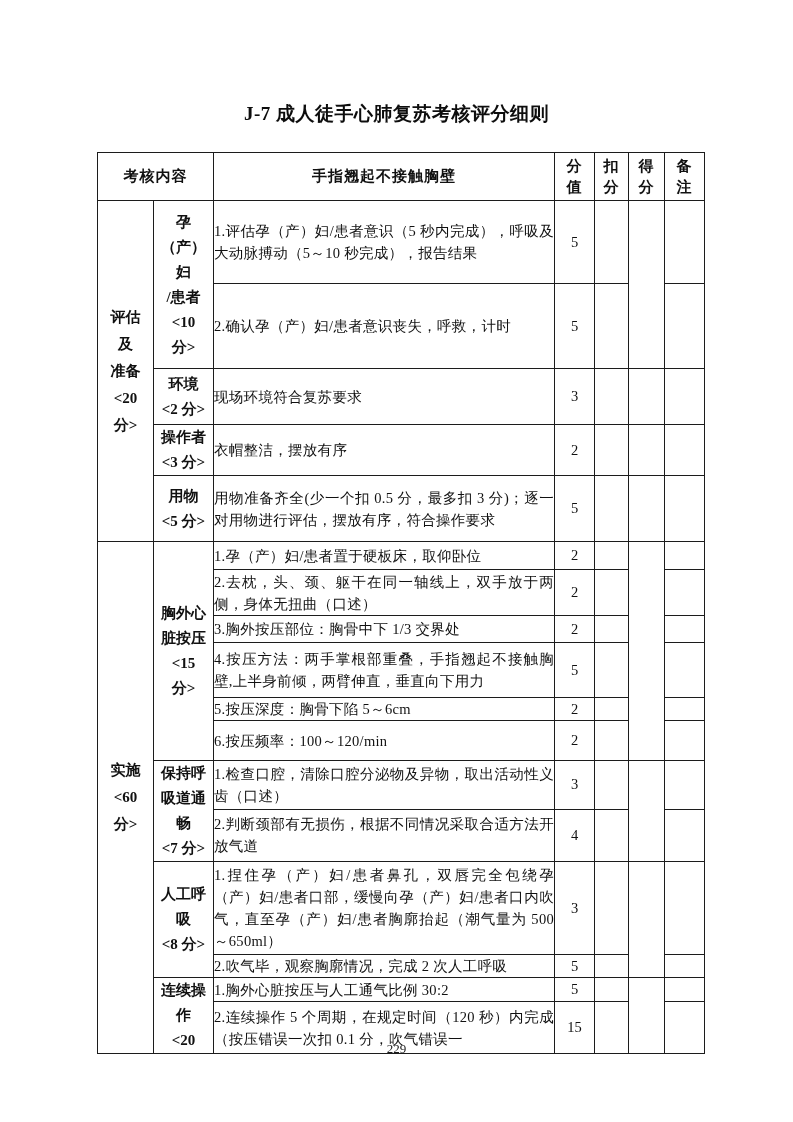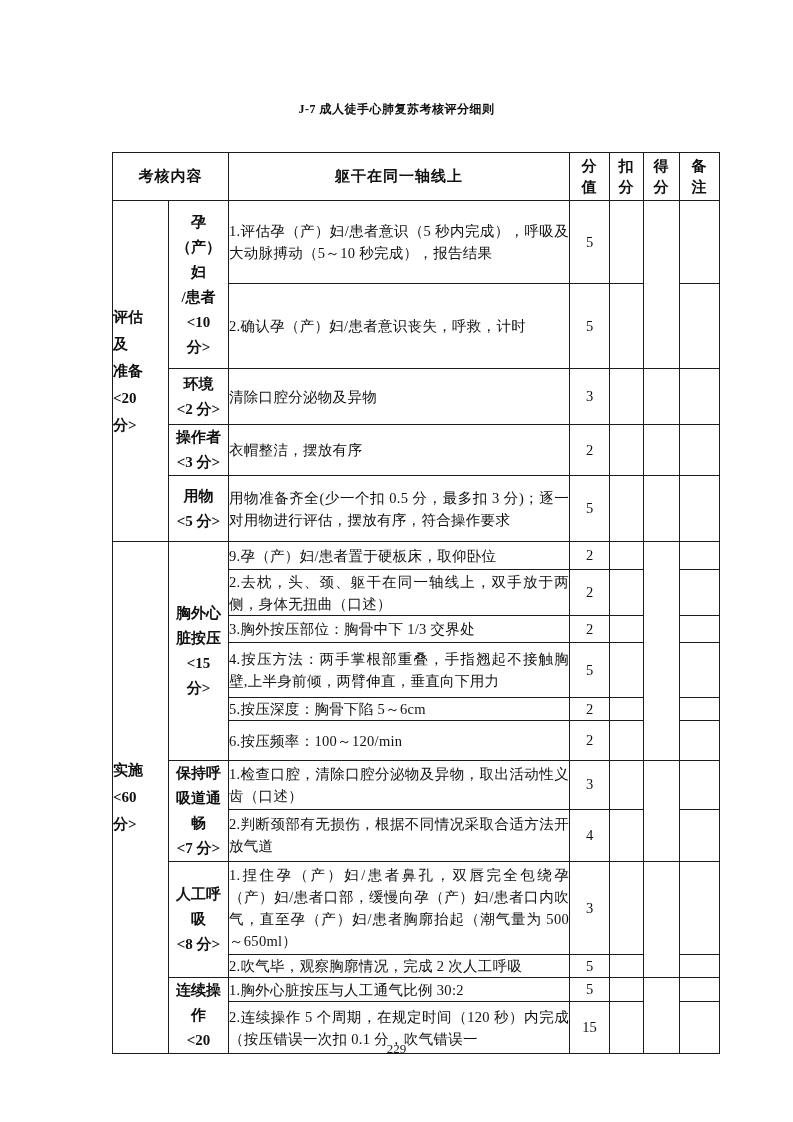--- a/index.html
+++ b/index.html
@@ -12,28 +12,28 @@
   .page {
     position: relative;
     width: 793px; height: 1122px;
     background: #ffffff;
     overflow: hidden;
   }
   .doc-title {
     position: absolute;
     top: 101px; left: 0; width: 793px;
     text-align: center;
-    font-size: 12px;
+    font-size: 19px;
     font-weight: bold;
     letter-spacing: 0.5px;
     color: #0d0d0d;
   }
   table.rubric {
     position: absolute;
-    left: 112px; top: 152px;
+    left: 97px; top: 152px;
     width: 607px;
     border-collapse: collapse;
     table-layout: fixed;
     font-size: 14.5px;
     border-radius: 25px;
   }
   table.rubric td {
     border: 1.5px solid #1c1c1c;
     padding: 0;
     vertical-align: middle;
@@ -42,20 +42,21 @@
   td.hdr {
     font-weight: bold;
     text-align: center;
     font-size: 15px;
     line-height: 21px;
     white-space: pre-line;
     letter-spacing: 1px;
   }
   td.cat1 {
     font-weight: bold;
+    text-align: center;
     font-size: 15px;
     line-height: 27px;
     white-space: pre-line;
   }
   td.cat2 {
     font-weight: bold;
     text-align: center;
     font-size: 15px;
     line-height: 25px;
     white-space: pre-line;
@@ -92,21 +93,21 @@
         <col style="width:341px">
       <col style="width:40px">
         <col style="width:34px">
         <col style="width:36px">
         <col style="width:40px">
     </colgroup>
 
     <tbody>
         <tr style="height:48px">
       <td colspan="2" class="hdr">考核内容</td>
-      <td class="hdr">躯干在同一轴线上</td>
+      <td class="hdr">手指翘起不接触胸壁</td>
       <td class="hdr">分
 值</td>
       <td class="hdr">扣
 分</td>
       <td class="hdr">得
 分</td>
       <td class="hdr">备
 注</td>
     </tr>
 
@@ -132,21 +133,21 @@
     <tr style="height:85px">
       <td class="criteria">2.确认孕（产）妇/患者意识丧失，呼救，计时</td>
       <td class="scoreval">5</td>
       <td></td>
       <td></td>
     </tr>
 
     <tr style="height:56px">
       <td class="cat2">环境
 &lt;2 分&gt;</td>
-      <td class="criteria">清除口腔分泌物及异物</td>
+      <td class="criteria">现场环境符合复苏要求</td>
       <td class="scoreval">3</td>
       <td></td>
       <td></td>
       <td></td>
     </tr>
 
     <tr style="height:44px">
       <td class="cat2">操作者
 &lt;3 分&gt;</td>
       <td class="criteria">衣帽整洁，摆放有序</td>
@@ -167,21 +168,21 @@
     </tr>
 
     <tr style="height:28px">
       <td rowspan="12" class="cat1">实施
 &lt;60
 分&gt;</td>
       <td rowspan="6" class="cat2">胸外心
 脏按压
 &lt;15
 分&gt;</td>
-      <td class="criteria">9.孕（产）妇/患者置于硬板床，取仰卧位</td>
+      <td class="criteria">1.孕（产）妇/患者置于硬板床，取仰卧位</td>
       <td class="scoreval">2</td>
       <td></td>
       <td rowspan="6"></td>
       <td></td>
     </tr>
 
     <tr style="height:46px">
       <td class="criteria">2.去枕，头、颈、躯干在同一轴线上，双手放于两侧，身体无扭曲（口述）</td>
       <td class="scoreval">2</td>
       <td></td>

